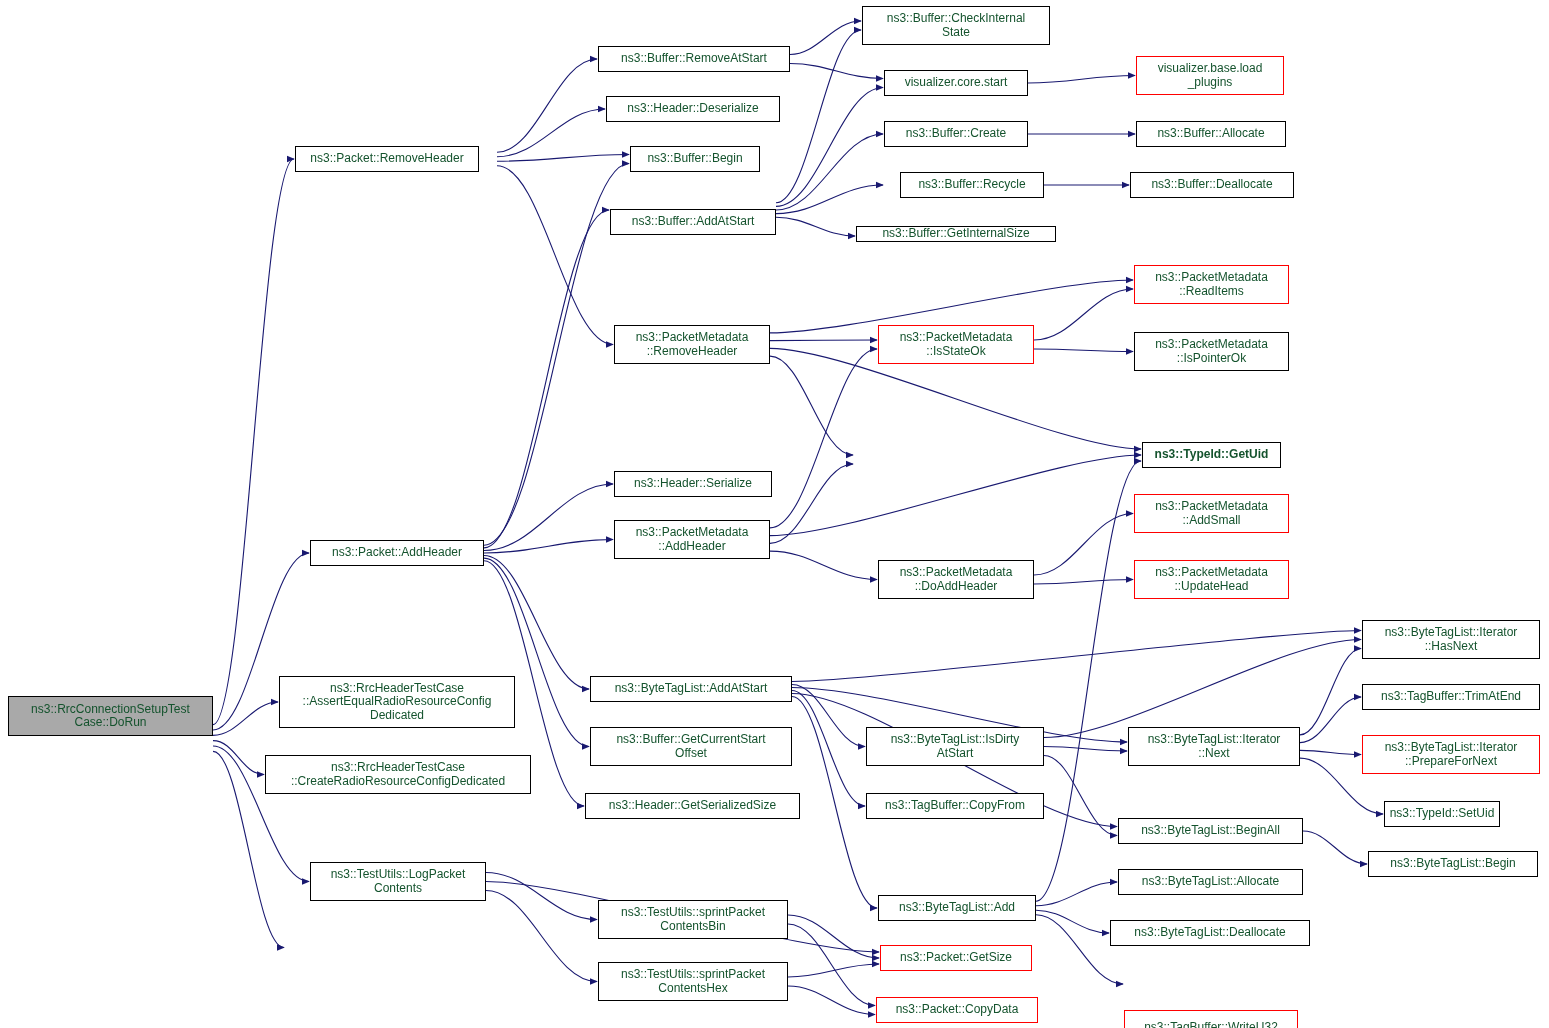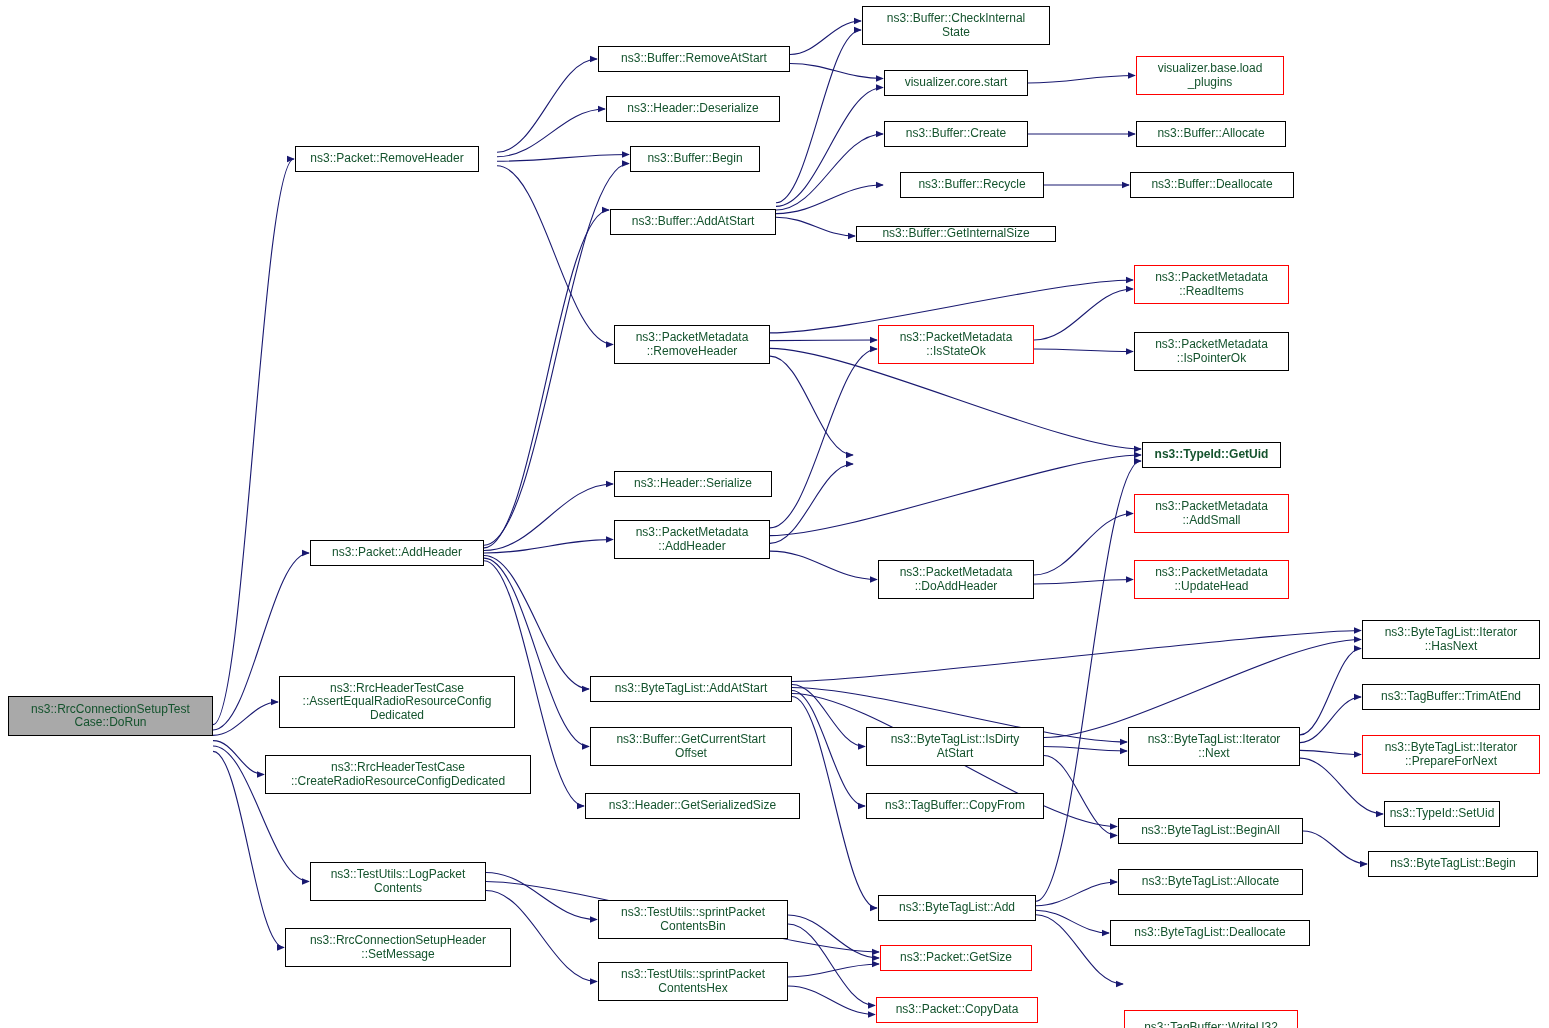--- a/index.html
+++ b/index.html
@@ -128,22 +128,20 @@
 Case::DoRun</div>
     <div class="node normal" style="left: 295px; top: 146px; width: 184px; height: 26px;">ns3::Packet::RemoveHeader</div>
     <div class="node normal" style="left: 310px; top: 540px; width: 174px; height: 26px;">ns3::Packet::AddHeader</div>
     <div class="node normal" style="left: 279px; top: 676px; width: 236px; height: 52px;">ns3::RrcHeaderTestCase
 ::AssertEqualRadioResourceConfig
 Dedicated</div>
     <div class="node normal" style="left: 265px; top: 755px; width: 266px; height: 39px;">ns3::RrcHeaderTestCase
 ::CreateRadioResourceConfigDedicated</div>
     <div class="node normal" style="left: 310px; top: 862px; width: 176px; height: 39px;">ns3::TestUtils::LogPacket
 Contents</div>
-    <div class="node normal" style="left: 285px; top: 928px; width: 226px; height: 39px;">ns3::RrcConnectionSetupHeader
-::SetMessage</div>
     <div class="node normal" style="left: 598px; top: 46px; width: 192px; height: 26px;">ns3::Buffer::RemoveAtStart</div>
     <div class="node normal" style="left: 606px; top: 96px; width: 174px; height: 26px;">ns3::Header::Deserialize</div>
     <div class="node normal" style="left: 630px; top: 146px; width: 130px; height: 26px;">ns3::Buffer::Begin</div>
     <div class="node normal" style="left: 610px; top: 197px; width: 166px; height: 26px; margin-top: 12px;">ns3::Buffer::AddAtStart</div>
     <div class="node normal" style="left: 614px; top: 325px; width: 156px; height: 39px;">ns3::PacketMetadata
 ::RemoveHeader</div>
     <div class="node normal" style="left: 614px; top: 471px; width: 158px; height: 26px;">ns3::Header::Serialize</div>
     <div class="node normal" style="left: 614px; top: 520px; width: 156px; height: 39px;">ns3::PacketMetadata
 ::AddHeader</div>
     <div class="node normal" style="left: 590px; top: 676px; width: 202px; height: 26px;">ns3::ByteTagList::AddAtStart</div>

